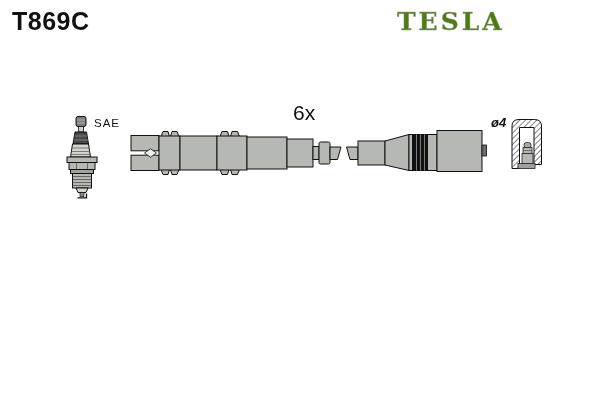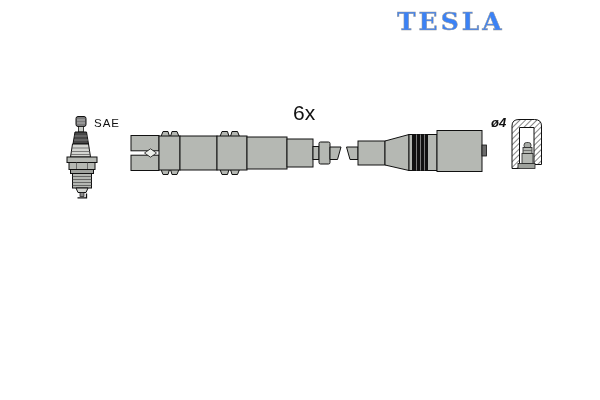--- a/index.html
+++ b/index.html
@@ -4,33 +4,34 @@
 <style>
   html,body{margin:0;padding:0;}
   body{width:600px;height:400px;background:#ffffff;position:relative;overflow:hidden;
        font-family:"Liberation Sans", sans-serif;}
   .canvas{position:absolute;inset:0;width:600px;height:400px;background:#fff;}
   .part-number{position:absolute;left:12px;top:7px;font-size:25px;font-weight:bold;
        color:#111;letter-spacing:0.5px;font-family:"Liberation Sans",sans-serif;}
   .subtitle{position:absolute;left:13px;top:35px;font-size:10.5px;color:#1c1c1c;
        letter-spacing:0.3px;font-family:"Liberation Sans",sans-serif;}
   .brand-logo{position:absolute;left:397px;top:7px;font-size:25px;font-weight:900;
-       color:#3b82f6;letter-spacing:3px;font-family:"DejaVu Serif","Liberation Serif",serif;
+       color:#4d7c0f;letter-spacing:3px;font-family:"DejaVu Serif","Liberation Serif",serif;
        -webkit-text-stroke:0.5px #9b9b9b;}
   svg{position:absolute;left:0;top:0;}
   svg text{font-family:"Liberation Sans",sans-serif;}
   .qty-label{font-size:21px;fill:#111;}
   .sae-label{font-size:11.5px;fill:#111;letter-spacing:1px;}
   .dia-label{font-size:13px;font-weight:bold;font-style:italic;fill:#111;}
 </style>
 </head>
 <body>
 
 <div class="canvas">
 
+  <div class="part-number">T869C</div>
   <div class="brand-logo">TESLA</div>
 
   <svg width="600" height="400" viewBox="0 0 600 400">
     <defs>
       <pattern id="hatch" width="4" height="4" patternUnits="userSpaceOnUse" patternTransform="rotate(45)">
         <rect width="4" height="4" fill="#ffffff"></rect>
         <line x1="0" y1="0" x2="0" y2="4" stroke="#333" stroke-width="1.2"></line>
       </pattern>
     </defs>
 

